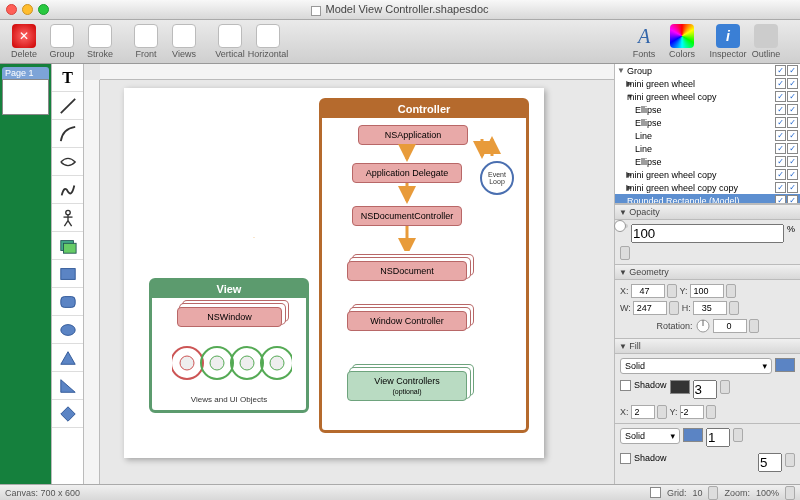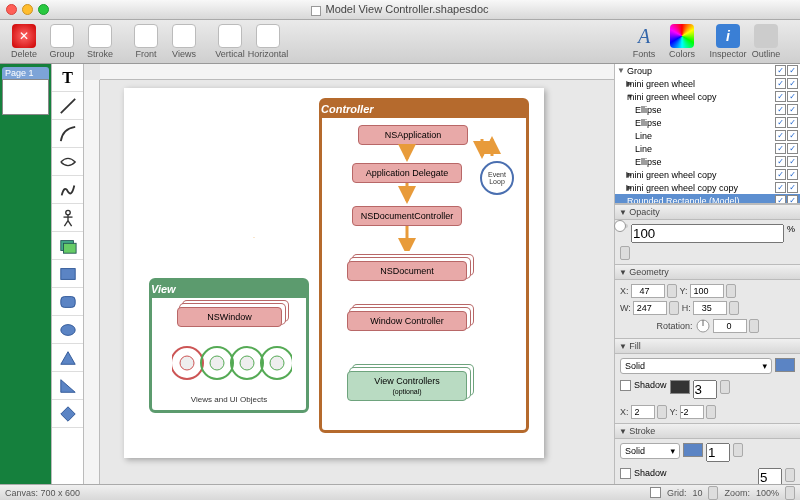--- a/index.html
+++ b/index.html
@@ -45,21 +45,21 @@
 .pal-item svg { width:18px; height:18px; }
 
 
 .canvas-wrap { flex:1; background:#e8e8e8; position:relative; overflow:hidden; }
 .ruler-h { position:absolute; top:0; left:16px; right:0; height:16px; background:#f4f4f4; border-bottom:1px solid #bbb; font-size:7px; color:#888; }
 .ruler-v { position:absolute; top:16px; left:0; width:16px; bottom:0; background:#f4f4f4; border-right:1px solid #bbb; }
 .canvas { position:absolute; top:24px; left:40px; width:420px; height:370px; background:#fff; box-shadow:2px 2px 6px rgba(0,0,0,0.3); }
 
 
 .panel { position:absolute; border-width:3px; border-style:solid; border-radius:6px; }
-.panel-title { color:#fff; font-weight:bold; font-size:11px; padding:3px 0; border-radius:3px 3px 0 0; margin:-1px -1px 16px -1px;font-style:italic; }
+.panel-title { text-align:center; color:#fff; font-weight:bold; font-size:11px; padding:3px 0; border-radius:3px 3px 0 0; margin:-1px -1px 16px -1px; }
 .model { left:20px; top:28px; width:158px; height:120px; border-color:#5b84c4; }
 .model .panel-title { background:#5b84c4; }
 .model.selected::before { content:""; position:absolute; inset:-6px; border:1px solid #5b84c4; }
 .handle { position:absolute; width:6px; height:6px; background:#5b84c4; border:1px solid #fff; }
 .controller { left:195px; top:10px; width:210px; height:335px; border-color:#b56a2d; }
 .controller .panel-title { background:#b56a2d; }
 .view { left:25px; top:190px; width:160px; height:135px; border-color:#5c9b6e; }
 .view .panel-title { background:#5c9b6e; }
 .node { background:#e8a9a8; border:1px solid #b86767; border-radius:4px; text-align:center; font-size:9px; padding:4px 2px; position:absolute; }
 .node.g { background:#b9dbc2; border-color:#6ea37d; }
@@ -449,21 +449,20 @@
           </div>
         <div class="fld">
             <label>Y:</label>
             <input style="width: 24px;" value="-2">
             <div class="stepper"></div>
           </div>
       </div>
     </div>
 
     <div class="section">
-      <div class="section-hdr"><span style="font-size:8px">▼ </span><span>Stroke</span></div>
       <div class="section-body">
         <div class="sel-box" style="flex:0 0 60px">
             <span>Solid</span>
             <span>▾</span>
           </div>
         <div class="swatch"></div>
         <input style="width: 24px;" value="1">
           <div class="stepper"></div>
         <div style="flex-basis:100%"></div>
         <div class="ck"></div>

